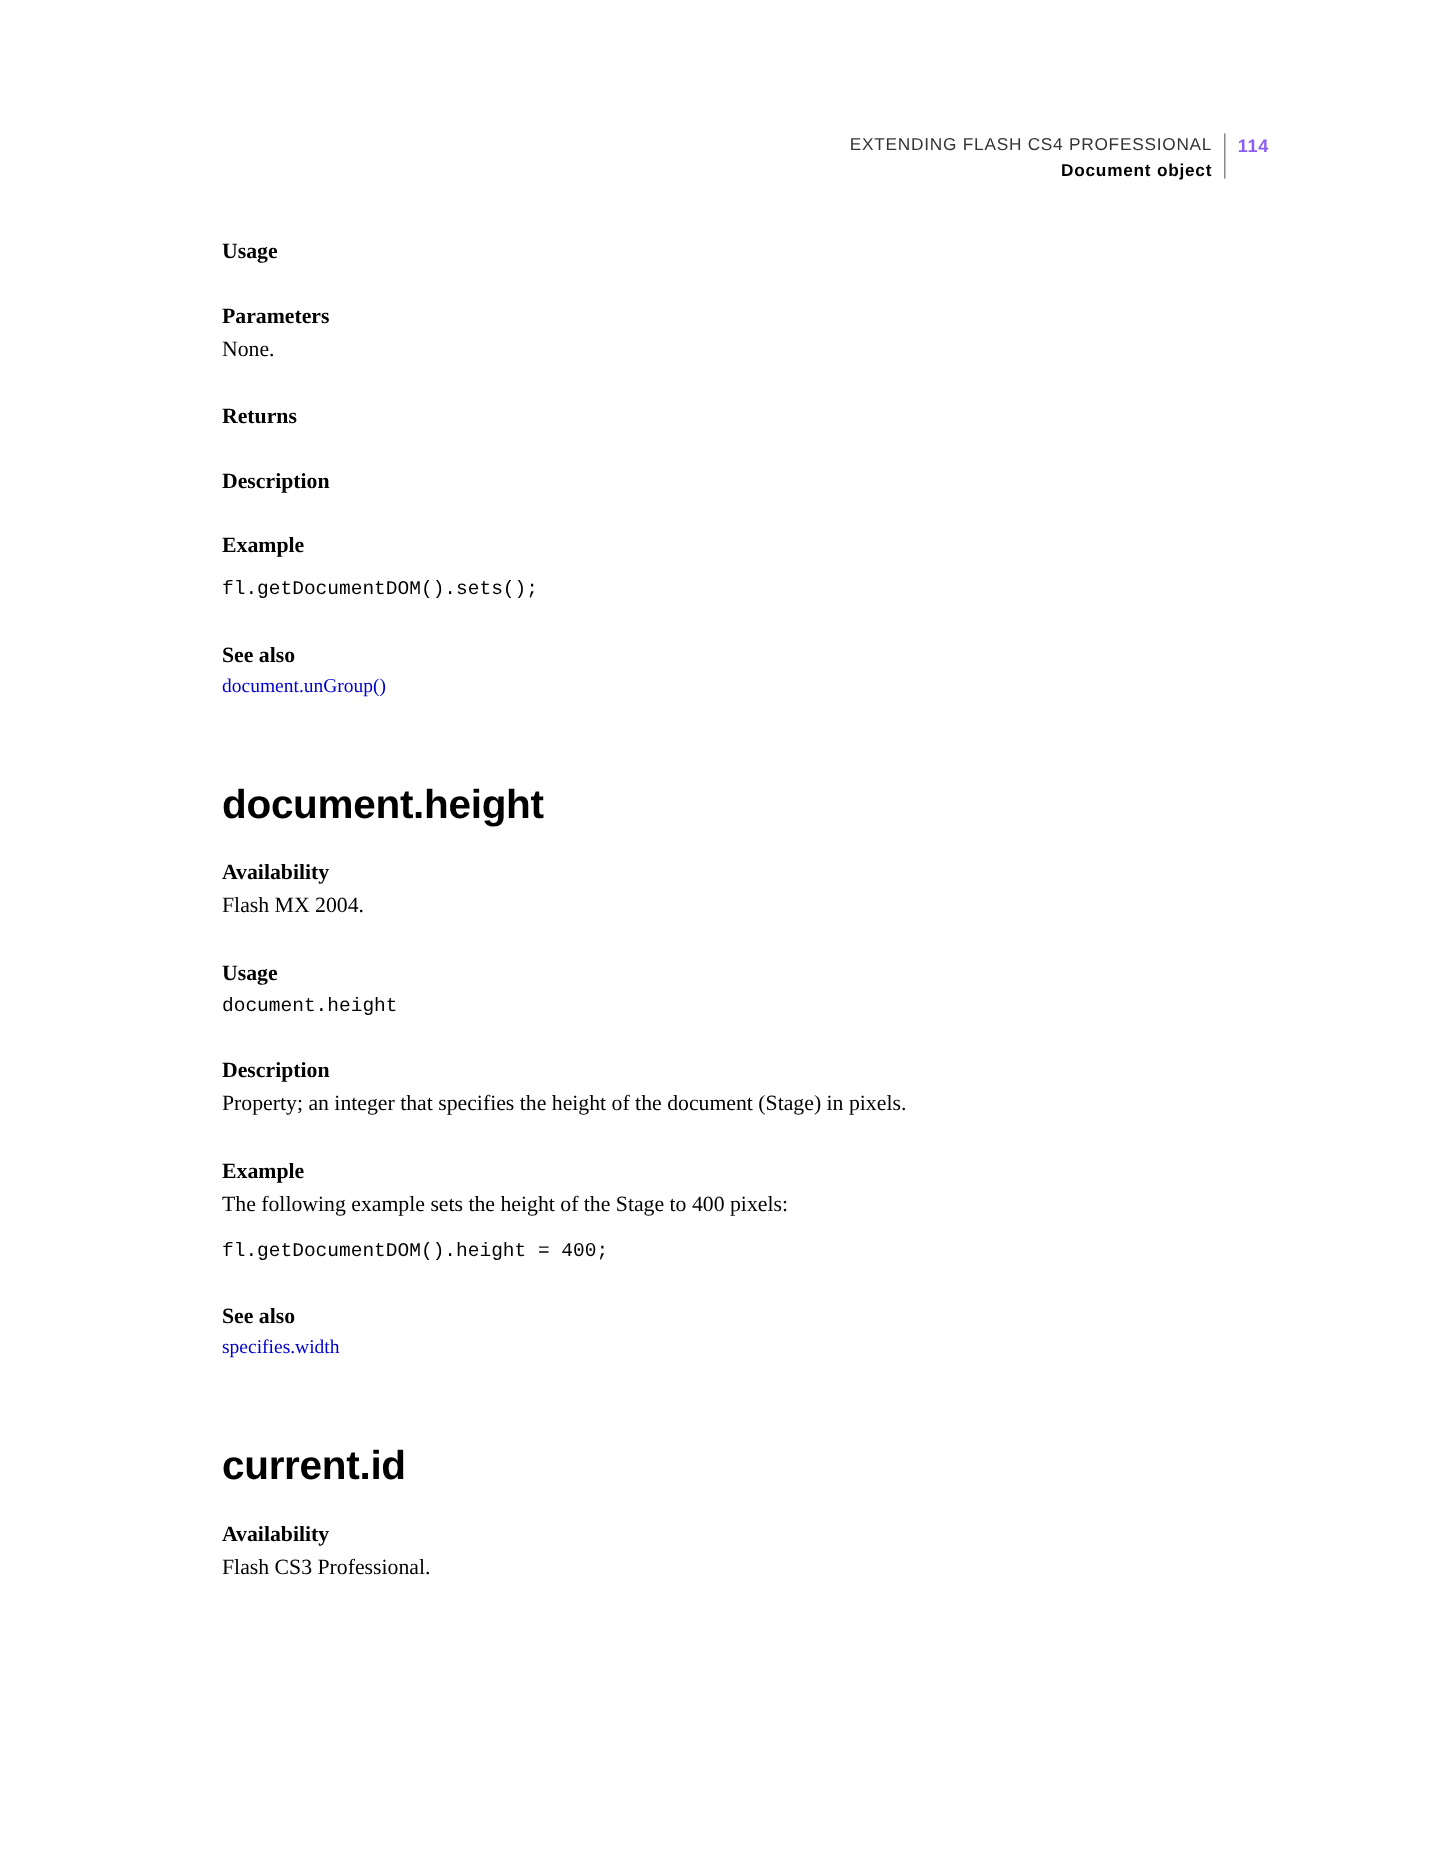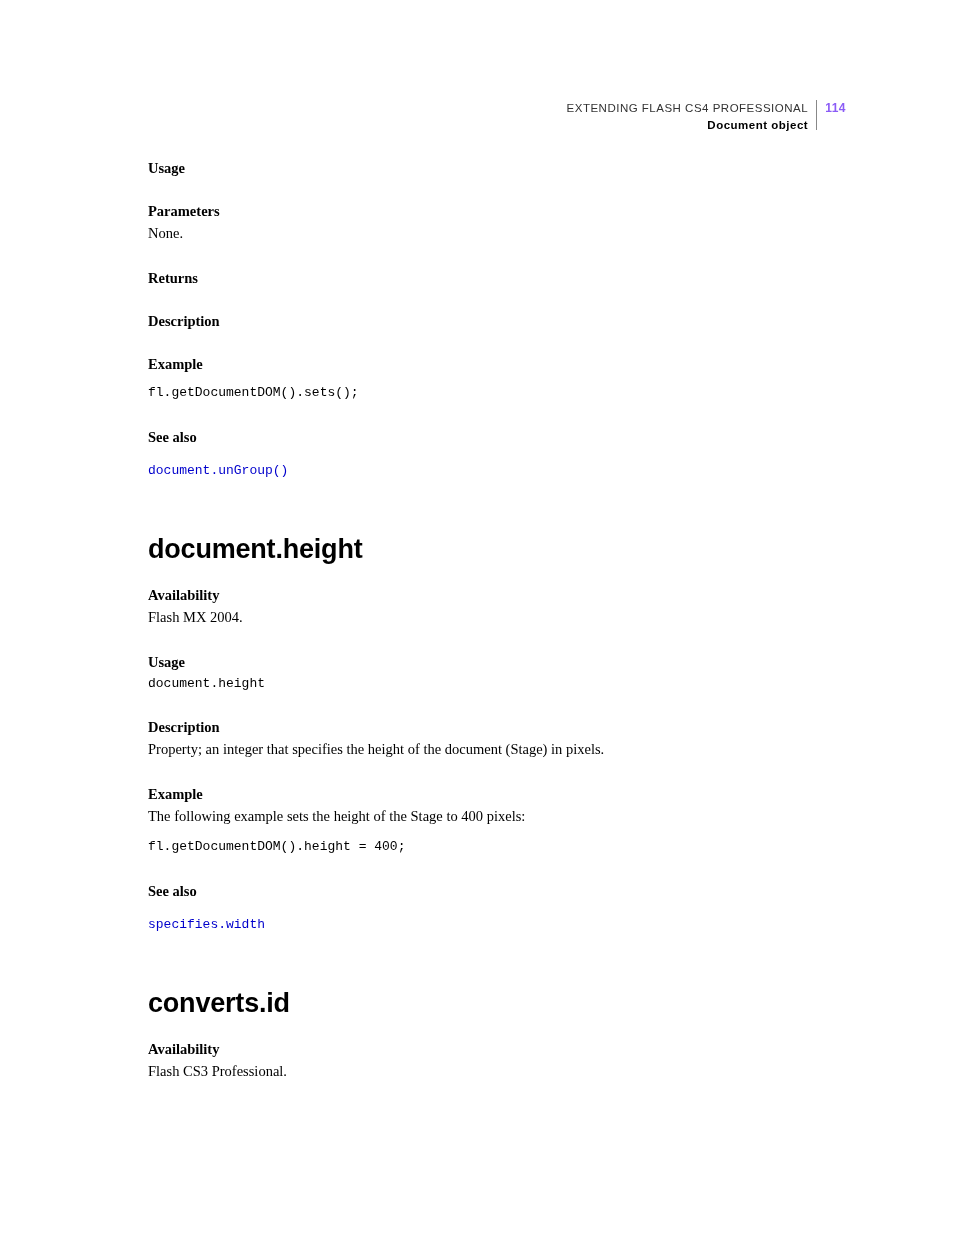--- a/index.html
+++ b/index.html
@@ -9,21 +9,21 @@
       background: #fff;
       font-family: "Minion Pro", Georgia, "Times New Roman", serif;
       color: #000;
       position: relative;
     }
     .page {
       padding: 88px 110px 0 148px;
     }
     .header {
       position: absolute;
-      top: 100px;
+      top: 89px;
       right: 108px;
       text-align: right;
       font-family: "Myriad Pro", "Helvetica Neue", Arial, sans-serif;
       font-size: 11.5px;
       line-height: 1.4;
       letter-spacing: 0.5px;
     }
     .header-row {
       display: flex;
       align-items: flex-start;
@@ -69,24 +69,24 @@
       font-family: "Minion Pro", Georgia, "Times New Roman", serif;
     }
     .code {
       font-family: "Courier New", Courier, monospace;
       font-size: 13px;
       line-height: 1.5;
       margin-top: 3px;
     }
     .code.spaced { margin-top: 10px; }
     .link {
-      font-family: Liberation Mono, monospace;
+      font-family: Liberation Serif, serif;
       font-size: 13px;
       color: #0000cc;
-      margin-top: 17px;
+      margin-top: 3px;
     }
     h2.api-heading {
       font-family: "Myriad Pro", "Helvetica Neue", Arial, sans-serif;
       font-weight: 700;
       font-size: 27px;
       margin-top: 56px;
       margin-bottom: 22px;
       letter-spacing: -0.2px;
     }
   </style>
@@ -133,19 +133,19 @@
     <div class="section-label">Description</div>
     <div class="body-text">Property; an integer that specifies the height of the document (Stage) in pixels.</div>
 
     <div class="section-label">Example</div>
     <div class="body-text">The following example sets the height of the Stage to 400 pixels:</div>
     <div class="code spaced">fl.getDocumentDOM().height = 400;</div>
 
     <div class="section-label">See also</div>
     <div class="link">specifies.width</div>
 
-    <h2 class="api-heading">converts.id</h2>
+    <h2 class="api-heading">current.id</h2>
 
     <div class="section-label first">Availability</div>
     <div class="body-text">Flash CS3 Professional.</div>
 
   </div>
 </div>
 
 </body></html>

